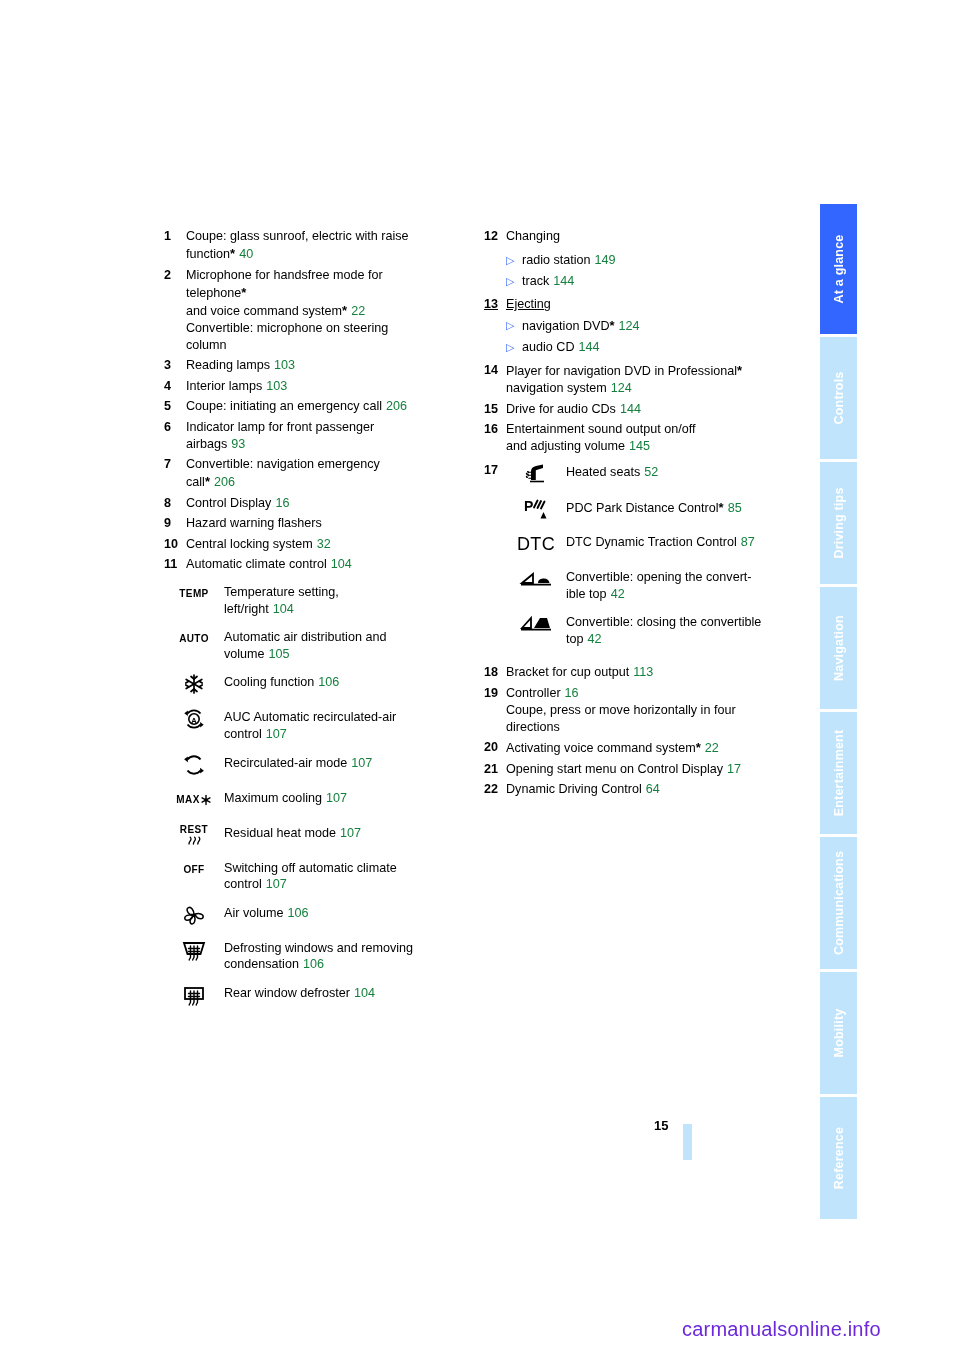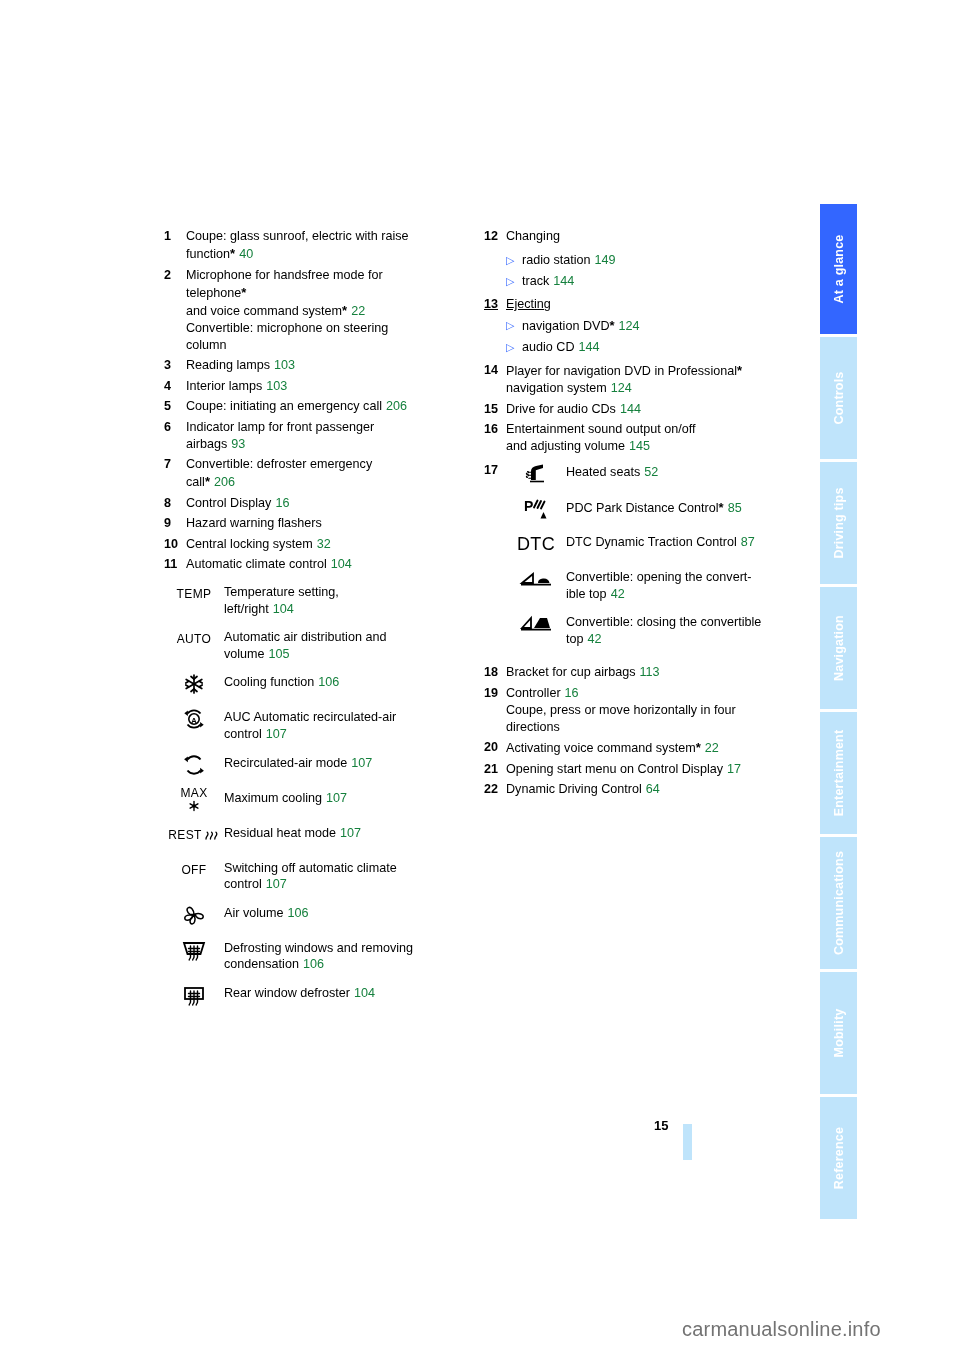--- a/index.html
+++ b/index.html
@@ -125,22 +125,22 @@
     justify-content: center;
   }
   .iconrow .itext {
     flex: 1;
     line-height: 1.32;
     padding-top: 3px;
   }
 
   .glyph-text {
     font-family: "Liberation Sans", sans-serif;
-    font-size: 12px;
-    font-weight: normal;
+    font-size: 10px;
+    font-weight: bold;
     letter-spacing: 0.4px;
     color: #000;
     text-align: center;
     line-height: 1.0;
   }
 
   
   .group17 { display: flex; align-items: flex-start; }
   .group17 .num { padding-top: 1px; }
   .group17-body { flex: 1; }
@@ -160,21 +160,21 @@
     top: 1124px;
     width: 9px;
     height: 36px;
     background: #bfe4fb;
   }
   .watermark {
     position: absolute;
     left: 682px;
     top: 1318px;
     font-size: 20px;
-    color: #737373;
+    color: #6d28d9;
     letter-spacing: 0.2px;
     font-family: "Liberation Sans", sans-serif;
   }
 </style>
 </head>
 <body>
 
 <div class="page">
 
   <div class="tabstrip">
@@ -252,21 +252,21 @@
         <span class="num">6</span>
         <span class="etext">
           <span>Indicator lamp for front passenger</span><br>
           <span>airbags</span><span class="pg">93</span>
         </span>
       </div>
 
       <div class="entry">
         <span class="num">7</span>
         <span class="etext">
-          <span>Convertible: defroster emergency</span><br>
+          <span>Convertible: navigation emergency</span><br>
           <span>call</span><span class="ast">*</span><span class="pg">206</span>
         </span>
       </div>
 
       <div class="entry">
         <span class="num">8</span>
         <span class="etext">
           <span>Control Display</span><span class="pg">16</span>
         </span>
       </div>
@@ -361,40 +361,40 @@
             <polygon points="18.1,20.6 18.1,14.8 21.9,17.7" fill="#000"></polygon>
           </svg>
         </span>
         <span class="itext">
           <span>Recirculated-air mode</span><span class="pg">107</span>
         </span>
       </div>
 
       <div class="iconrow">
         <span class="iconcell">
-          <span style="display:flex;flex-direction:column;align-items:center;">
+          <span style="display:flex;flex-direction:row;align-items:center;">
             <span class="glyph-text">MAX</span>
             <svg width="12" height="12" viewBox="0 0 12 12" style="margin-top:1px;" aria-hidden="true">
               <g stroke="#000" stroke-width="1.4" stroke-linecap="round">
                 <line x1="6" y1="1.5" x2="6" y2="10.5"></line>
                 <line x1="2.1" y1="3.8" x2="9.9" y2="8.2"></line>
                 <line x1="2.1" y1="8.2" x2="9.9" y2="3.8"></line>
               </g>
               <circle cx="6" cy="6" r="1.7" fill="#000"></circle>
             </svg>
           </span>
         </span>
         <span class="itext">
           <span>Maximum cooling</span><span class="pg">107</span>
         </span>
       </div>
 
       <div class="iconrow">
         <span class="iconcell">
-          <span style="display:flex;align-items:center;">
+          <span style="display:flex;flex-direction:column;align-items:center;">
             <span class="glyph-text">REST</span>
             <svg width="18" height="9" viewBox="0 0 18 9" style="margin-top:1px;" aria-hidden="true">
               <g fill="none" stroke="#000" stroke-width="1.3" stroke-linecap="round">
                 <path d="M4 8 C4 5.5 6 5 6 3 C6 1.8 5.2 1.2 5.2 1.2"></path>
                 <path d="M8.4 8 C8.4 5.5 10.4 5 10.4 3 C10.4 1.8 9.6 1.2 9.6 1.2"></path>
                 <path d="M12.8 8 C12.8 5.5 14.8 5 14.8 3 C14.8 1.8 14 1.2 14 1.2"></path>
               </g>
             </svg>
           </span>
         </span>
@@ -604,21 +604,21 @@
               <span>top</span><span class="pg">42</span>
             </span>
           </div>
 
         </div>
       </div>
 
       <div class="entry">
         <span class="num wide">18</span>
         <span class="etext">
-          <span>Bracket for cup airbags</span><span class="pg">113</span>
+          <span>Bracket for cup output</span><span class="pg">113</span>
         </span>
       </div>
 
       <div class="entry">
         <span class="num wide">19</span>
         <span class="etext">
           <span>Controller</span><span class="pg">16</span><br>
           <span>Coupe, press or move horizontally in four</span><br>
           <span>directions</span>
         </span>

